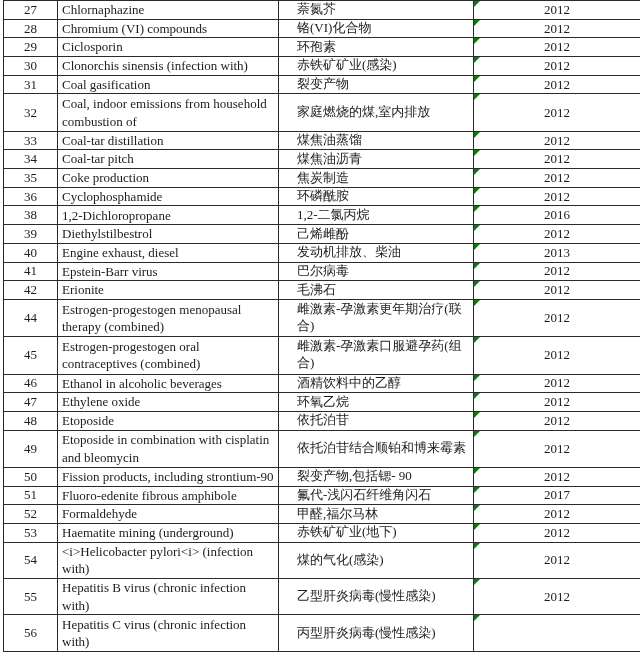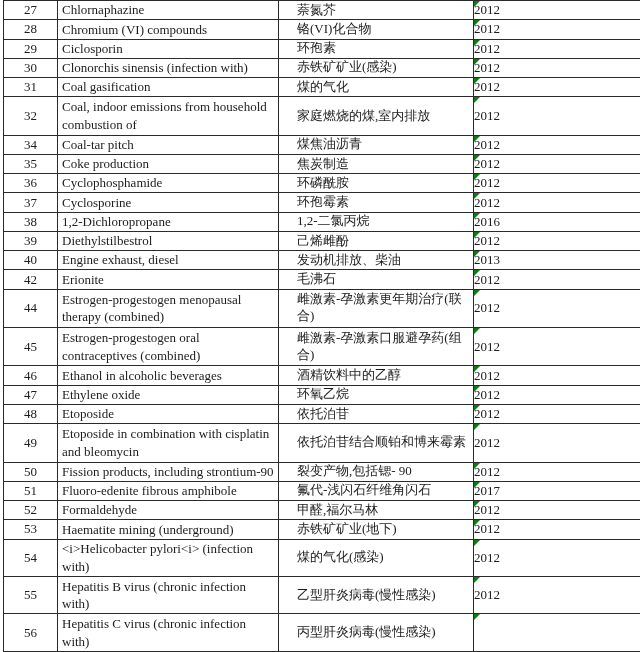--- a/index.html
+++ b/index.html
@@ -33,21 +33,21 @@
     padding-left: 4px;
     padding-right: 2px;
     line-height: 1.35;
   }
   td.zh {
     padding-left: 18px;
     font-size: 13.5px;
     line-height: 1.3;
   }
   td.yr {
-    text-align: left;
+    text-align: center;
     position: relative;
     border-right: none;
   }
   .tri {
     position: absolute;
     top: 0; left: 0;
     width: 0; height: 0;
     border-top: 6px solid #107a10;
     border-right: 6px solid transparent;
     pointer-events: none;
@@ -84,70 +84,76 @@
       </tr>
       <tr class="single">
         <td class="no">30</td>
         <td class="en">Clonorchis sinensis (infection with)</td>
         <td class="zh">赤铁矿矿业(感染)</td>
         <td class="yr"><span class="tri"></span><span>2012</span></td>
       </tr>
       <tr class="single">
         <td class="no">31</td>
         <td class="en">Coal gasification</td>
-        <td class="zh">煤的气化</td>
+        <td class="zh">裂变产物</td>
         <td class="yr"><span class="tri"></span><span>2012</span></td>
       </tr>
       <tr class="tall">
         <td class="no">32</td>
         <td class="en">Coal, indoor emissions from household combustion of</td>
         <td class="zh">家庭燃烧的煤,室内排放</td>
         <td class="yr"><span class="tri"></span><span>2012</span></td>
       </tr>
       <tr class="single">
+        <td class="no">33</td>
+        <td class="en">Coal-tar distillation</td>
+        <td class="zh">煤焦油蒸馏</td>
+        <td class="yr"><span class="tri"></span><span>2012</span></td>
+      </tr>
+      <tr class="single">
         <td class="no">34</td>
         <td class="en">Coal-tar pitch</td>
         <td class="zh">煤焦油沥青</td>
         <td class="yr"><span class="tri"></span><span>2012</span></td>
       </tr>
       <tr class="single">
         <td class="no">35</td>
         <td class="en">Coke production</td>
         <td class="zh">焦炭制造</td>
         <td class="yr"><span class="tri"></span><span>2012</span></td>
       </tr>
       <tr class="single">
         <td class="no">36</td>
         <td class="en">Cyclophosphamide</td>
         <td class="zh">环磷酰胺</td>
-        <td class="yr"><span class="tri"></span><span>2012</span></td>
-      </tr>
-      <tr class="single">
-        <td class="no">37</td>
-        <td class="en">Cyclosporine</td>
-        <td class="zh">环孢霉素</td>
         <td class="yr"><span class="tri"></span><span>2012</span></td>
       </tr>
       <tr class="single">
         <td class="no">38</td>
         <td class="en">1,2-Dichloropropane</td>
         <td class="zh">1,2-二氯丙烷</td>
         <td class="yr"><span class="tri"></span><span>2016</span></td>
       </tr>
       <tr class="single">
         <td class="no">39</td>
         <td class="en">Diethylstilbestrol</td>
         <td class="zh">己烯雌酚</td>
         <td class="yr"><span class="tri"></span><span>2012</span></td>
       </tr>
       <tr class="single">
         <td class="no">40</td>
         <td class="en">Engine exhaust, diesel</td>
         <td class="zh">发动机排放、柴油</td>
         <td class="yr"><span class="tri"></span><span>2013</span></td>
+      </tr>
+      <tr class="single">
+        <td class="no">41</td>
+        <td class="en">Epstein-Barr virus</td>
+        <td class="zh">巴尔病毒</td>
+        <td class="yr"><span class="tri"></span><span>2012</span></td>
       </tr>
       <tr class="single">
         <td class="no">42</td>
         <td class="en">Erionite</td>
         <td class="zh">毛沸石</td>
         <td class="yr"><span class="tri"></span><span>2012</span></td>
       </tr>
       <tr class="tall">
         <td class="no">44</td>
         <td class="en">Estrogen-progestogen menopausal therapy (combined)</td>

